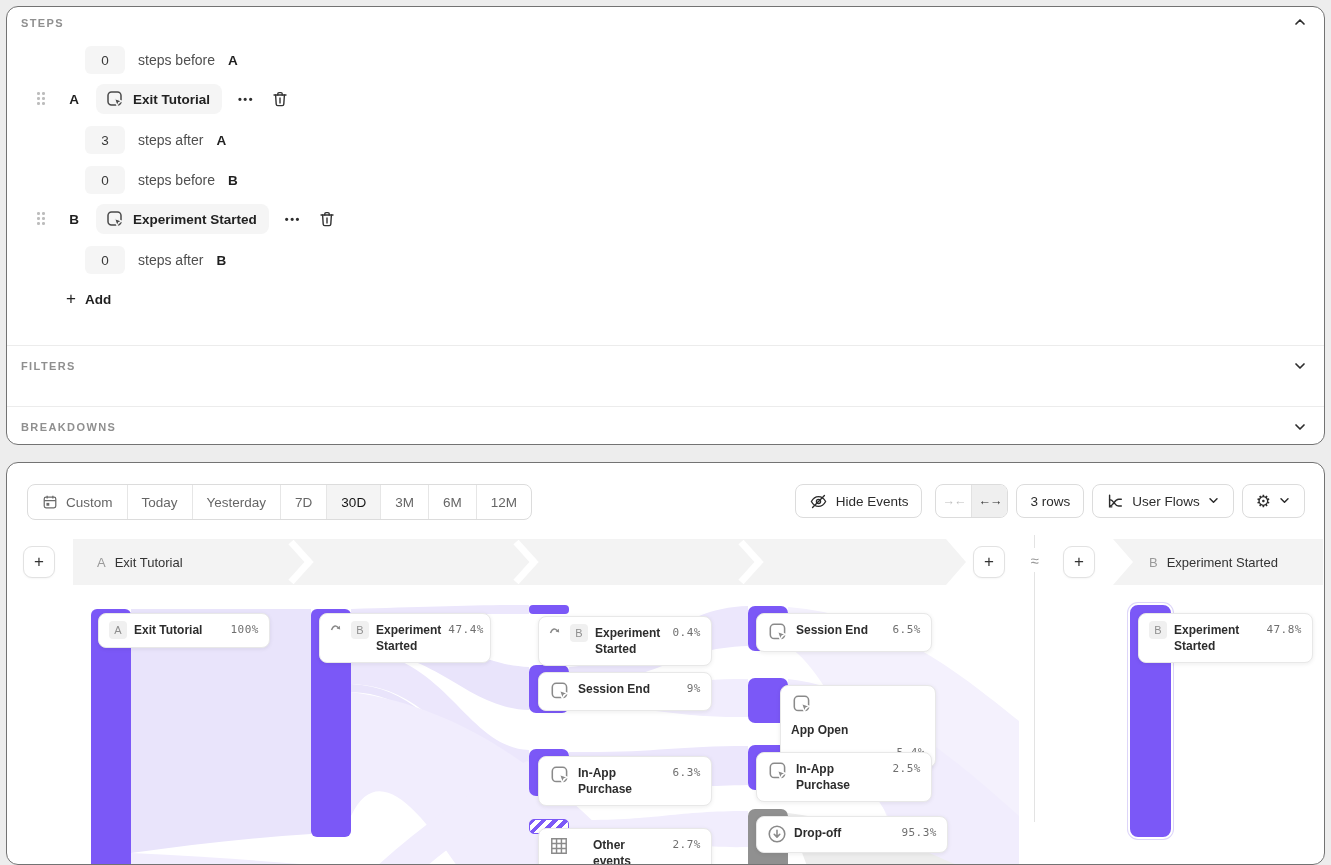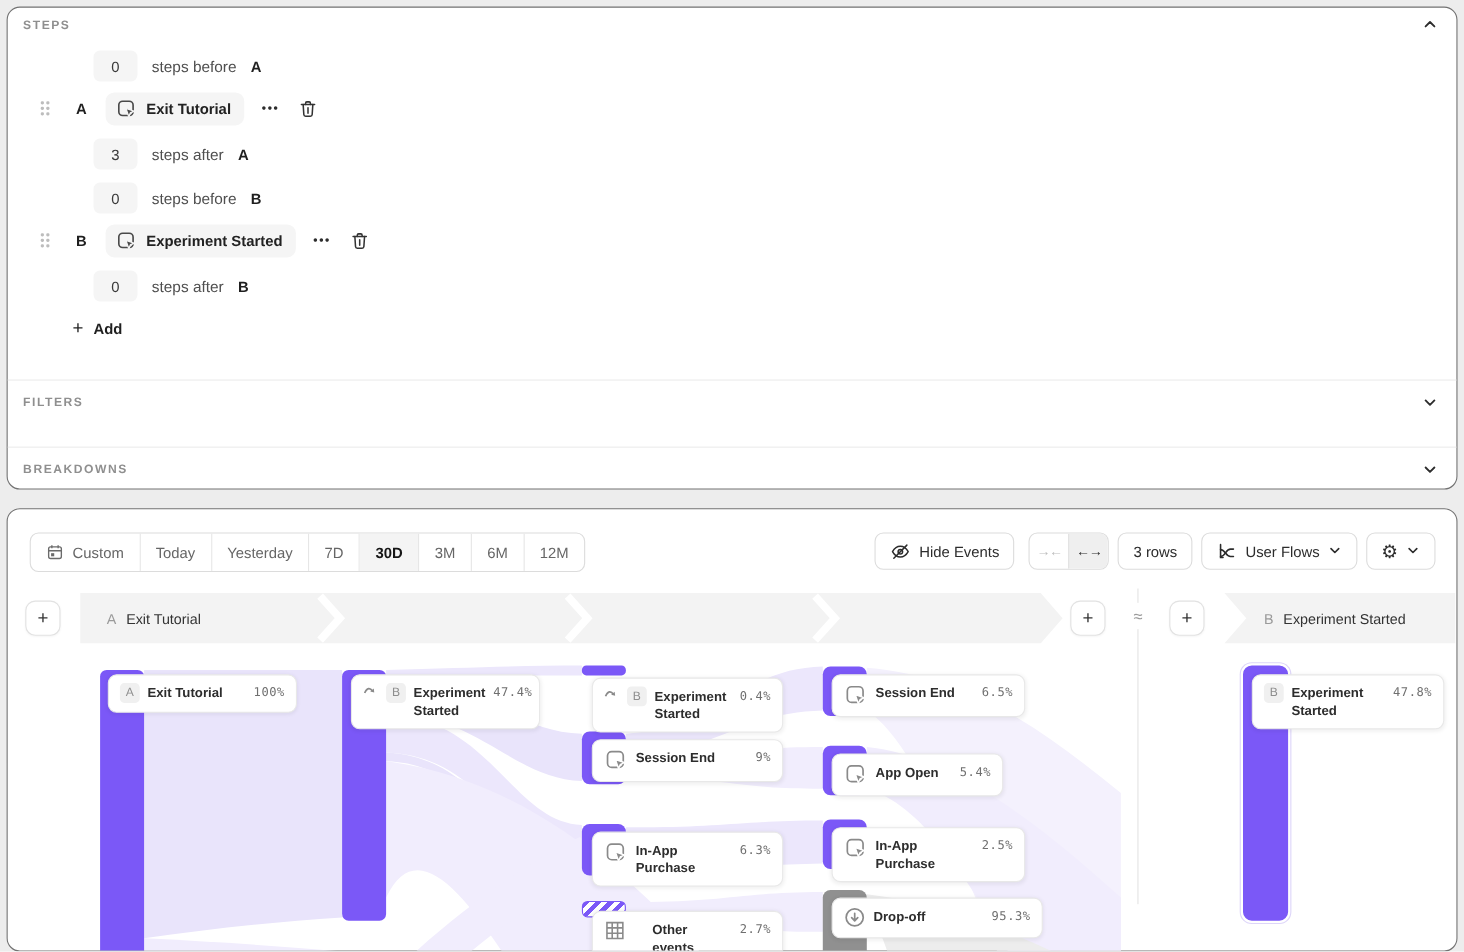--- a/index.html
+++ b/index.html
@@ -27,21 +27,21 @@
   .more-dots{font-size:11px;letter-spacing:1.5px;color:#2d2d2d;font-weight:bold;cursor:pointer;}
   .trash{color:#333;cursor:pointer;display:inline-flex;}
   .add-btn{position:absolute;left:59px;top:282px;display:flex;align-items:center;gap:9px;cursor:pointer;}
   .add-btn .plus{font-size:17px;color:#222;}
   .add-btn .alabel{font-size:13.5px;font-weight:bold;color:#1f1f1f;}
   .acc-row{position:absolute;left:0;width:100%;height:41px;border-top:1px solid #ececec;display:flex;align-items:center;justify-content:space-between;padding:0 18px 0 14px;box-sizing:border-box;cursor:pointer;}
   
   .date-seg{position:absolute;left:20px;top:21px;height:34px;display:flex;border:1px solid #dcdcdc;border-radius:8px;background:#fff;overflow:hidden;}
   .seg-item{display:flex;align-items:center;gap:8px;padding:0 14px;font-size:13.5px;color:#666;border-right:1px solid #e6e6e6;cursor:pointer;white-space:nowrap;}
   .seg-item:last-child{border-right:none;}
-  .seg-item.selected{background:#f4f4f4;color:#161616;font-weight:bold;}
+  .seg-item.selected{background:#f4f4f4;color:#161616;font-weight:normal;}
   .rt-controls{position:absolute;right:19px;top:21px;display:flex;align-items:center;}
   .btn{height:34px;border:1px solid #dcdcdc;border-radius:8px;background:#fff;display:inline-flex;align-items:center;gap:8px;padding:0 13px;font-size:13.5px;color:#2c2c2c;cursor:pointer;box-sizing:border-box;white-space:nowrap;}
   .gap13{width:13px;}.gap8{width:8px;}
   .arrow-pair{height:34px;border:1px solid #dcdcdc;border-radius:8px;background:#fff;display:inline-flex;overflow:hidden;box-sizing:border-box;}
   .arrow-cell{width:35px;display:flex;align-items:center;justify-content:center;font-size:12.5px;letter-spacing:-1px;cursor:pointer;}
   .arrow-cell.dim{color:#bdbdbd;}
   .arrow-cell.on{background:#efefef;color:#2a2a2a;border-left:1px solid #e2e2e2;}
   .gear-glyph{font-size:17px;line-height:1;color:#2c2c2c;}
   
   .flow-plus{position:absolute;width:32px;height:32px;border:1px solid #e2e2e2;border-radius:9px;background:#fff;display:flex;align-items:center;justify-content:center;font-size:17px;color:#333;cursor:pointer;box-shadow:0 1px 2px rgba(0,0,0,.04);box-sizing:border-box;}
@@ -387,21 +387,21 @@
         <span class="cicon">
             <svg width="22" height="22" viewBox="0 0 20 20">
               <rect x="3" y="3" width="13" height="13" rx="3.5" fill="none" stroke="currentColor" stroke-width="1.4"></rect>
               <path d="M9.5 9.5 L17 12.1 L13.6 13.6 L12.1 17 Z" fill="currentColor" stroke="#fff" stroke-width="1.2"></path>
             </svg>
           </span>
         <span class="lbl">Session End</span>
         <span class="pct">6.5%</span>
       </div>
 
-      <div class="card" style="left:749px;top:94px;width:156px;">
+      <div class="card" style="left:773px;top:94px;width:156px;flex-direction:column;">
         <span class="cicon">
             <svg width="22" height="22" viewBox="0 0 20 20">
               <rect x="3" y="3" width="13" height="13" rx="3.5" fill="none" stroke="currentColor" stroke-width="1.4"></rect>
               <path d="M9.5 9.5 L17 12.1 L13.6 13.6 L12.1 17 Z" fill="currentColor" stroke="#fff" stroke-width="1.2"></path>
             </svg>
           </span>
         <span class="lbl">App Open</span>
         <span class="pct">5.4%</span>
       </div>
 

